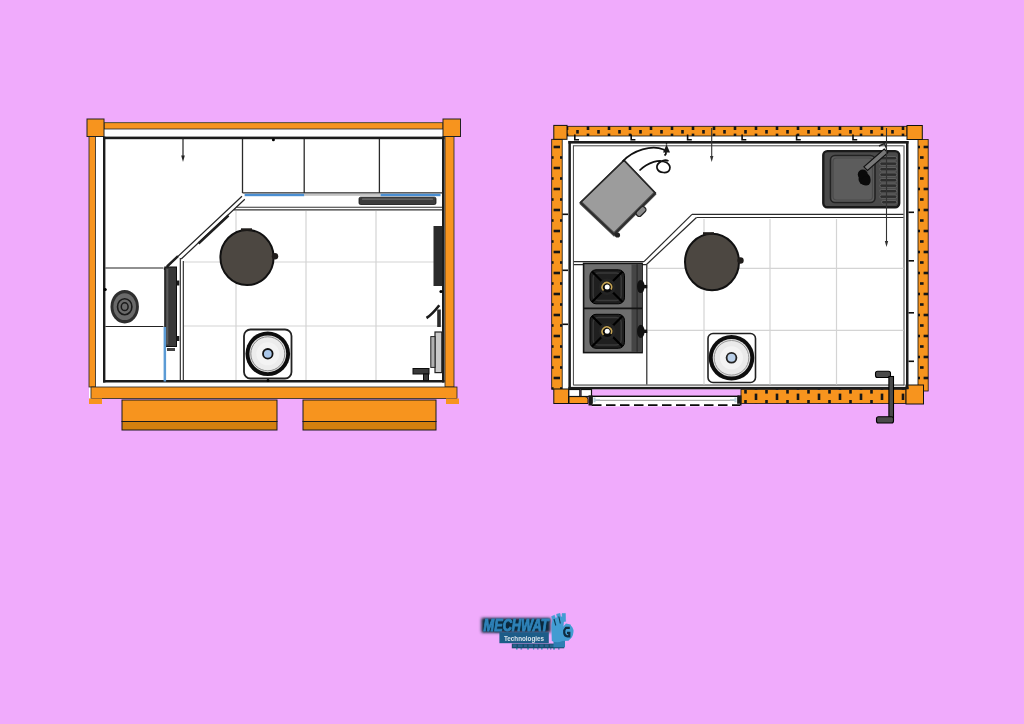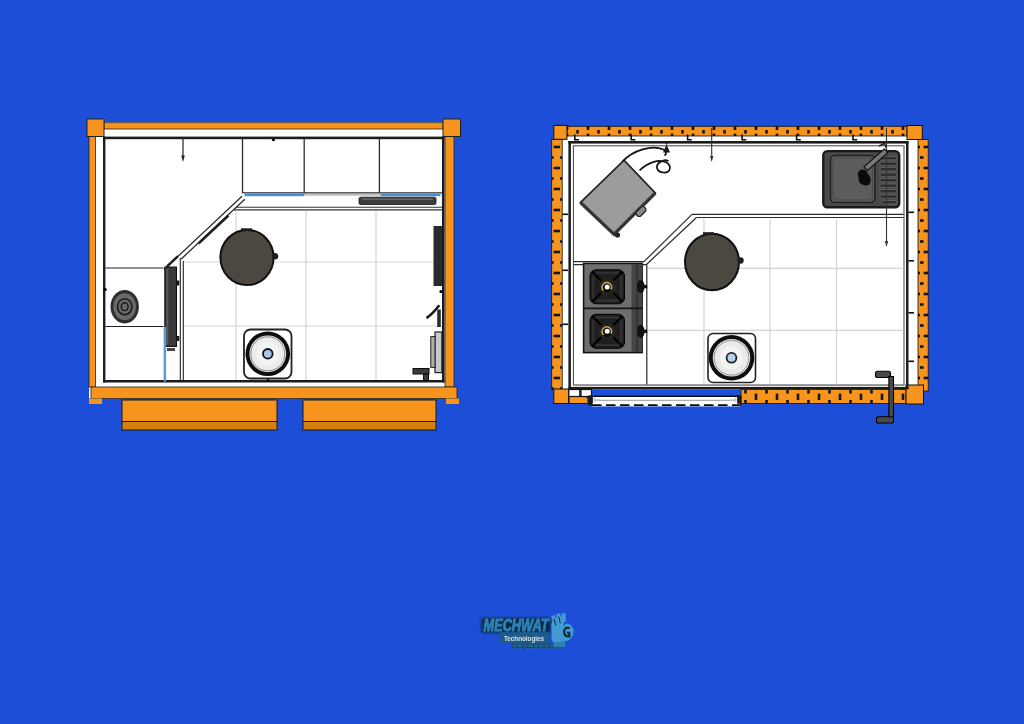--- a/index.html
+++ b/index.html
@@ -1,16 +1,16 @@
 <!DOCTYPE html>
 <html><head>
 <meta charset="utf-8">
 <style>
   html,body{margin:0;padding:0;background:#000;}
-  #canvas{position:relative;width:1024px;height:724px;background:#1d4ed8;overflow:hidden;font-family:"Liberation Sans", sans-serif;}
+  #canvas{position:relative;width:1024px;height:724px;background:#f0abfc;overflow:hidden;font-family:"Liberation Sans", sans-serif;}
 </style>
 </head>
 <body>
 <div id="canvas">
 <svg width="1024" height="724" viewBox="0 0 1024 724" xmlns="http://www.w3.org/2000/svg">
 <defs>
   <pattern id="brickH" width="21" height="10" patternUnits="userSpaceOnUse">
     <rect x="0" y="0" width="21" height="10" fill="#f7941e"></rect>
     <rect x="-1.3" y="3.6" width="2.6" height="6.4" fill="#161616"></rect>
     <rect x="19.7" y="3.6" width="2.6" height="6.4" fill="#161616"></rect>

